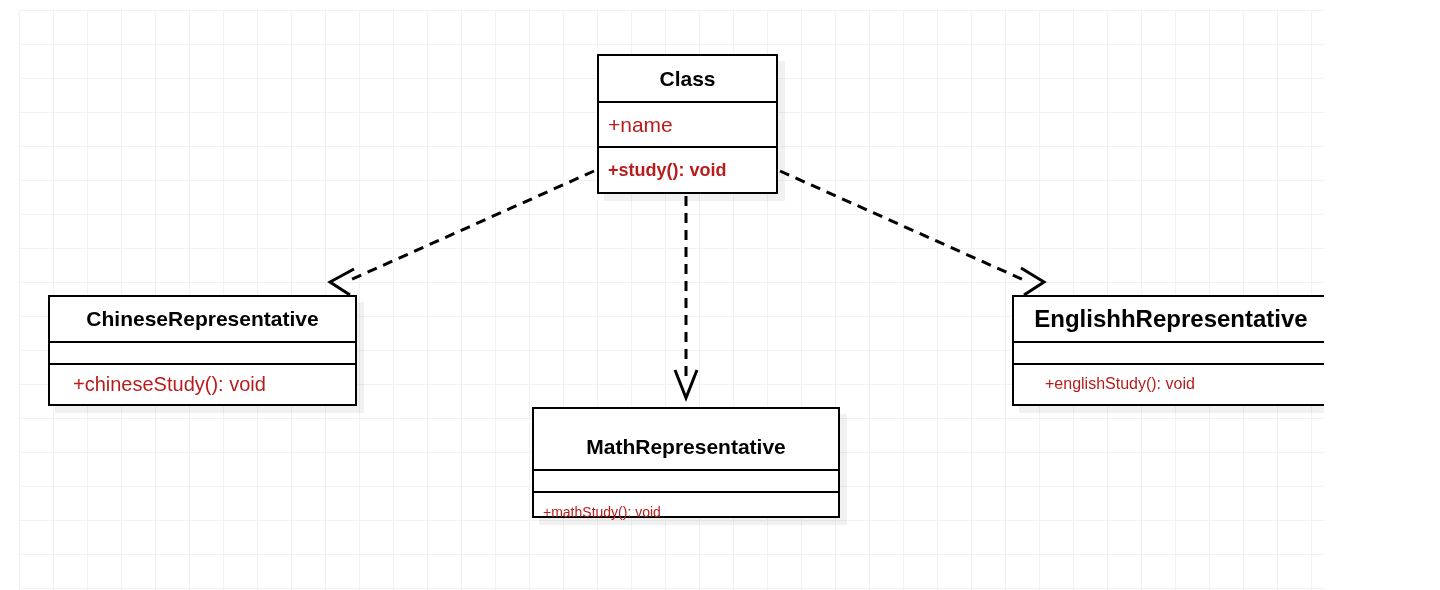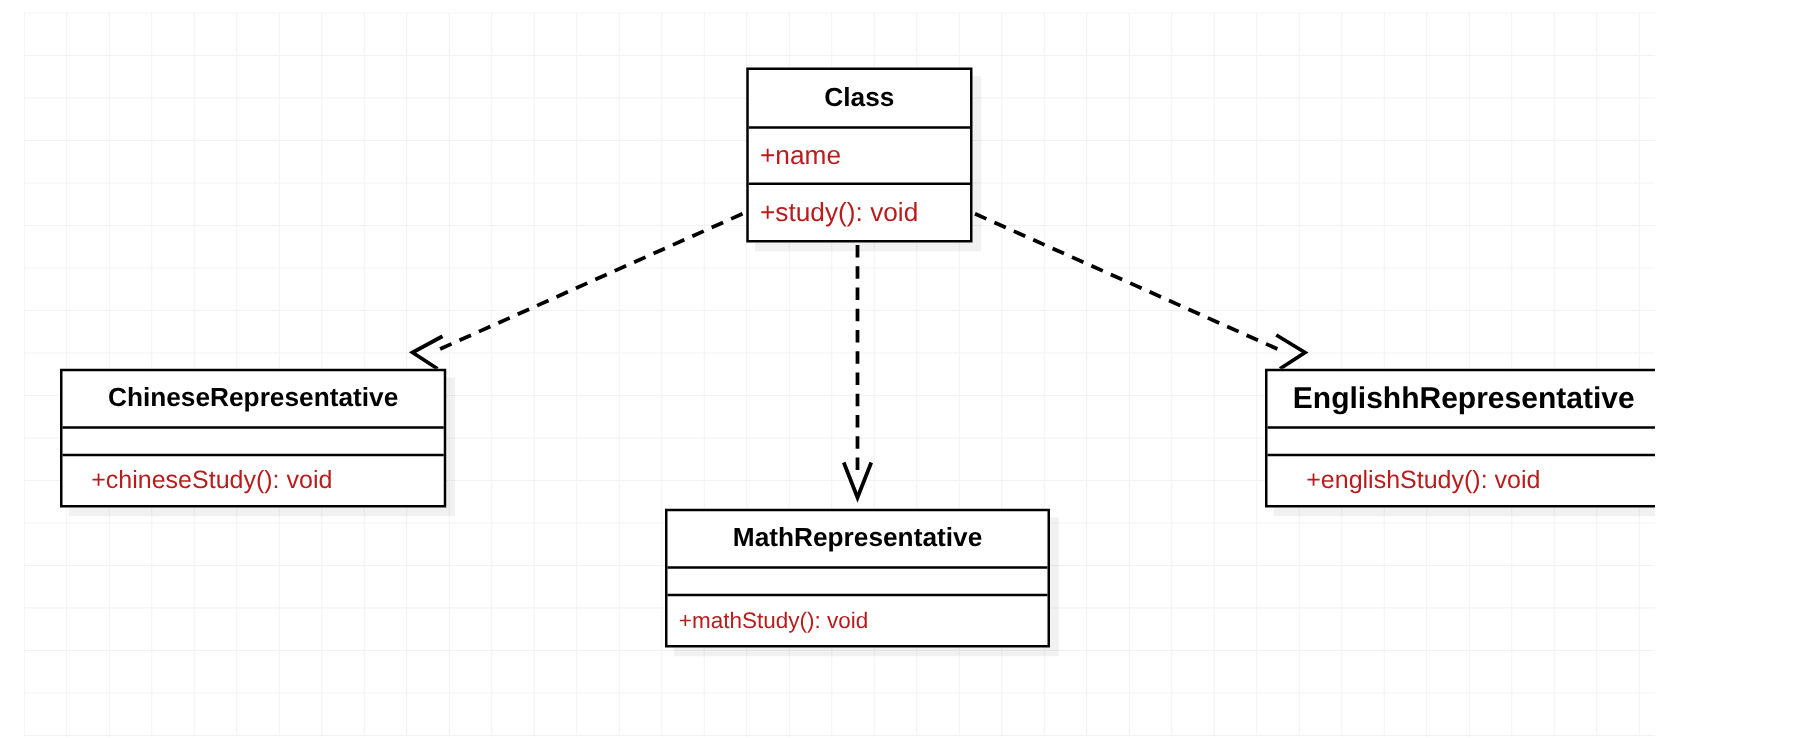--- a/index.html
+++ b/index.html
@@ -80,39 +80,39 @@
   }
 
   .uml-compartment.divided {
     border-bottom: 2.5px solid #000000;
   }
 
   
   #class-root          { left: 597px; top: 54px;  width: 181px; height: 140px; }
   #class-root .uml-title       { height: 47px;  font-size: 21px; }
   #class-root .attrs           { height: 45px;  font-size: 21px; }
-  #class-root .ops             { height: 45px;  font-size: 21px; }
+  #class-root .ops             { height: 45px;  font-size: 18px; font-weight: bold; }
 
   
   #class-chinese       { left: 48px;  top: 295px; width: 309px; height: 111px; }
   #class-chinese .uml-title    { height: 46px;  font-size: 21px; }
   #class-chinese .attrs        { height: 22px; }
   #class-chinese .ops          { height: 38px;  font-size: 20px; margin-left: 14px; }
 
   
   #class-math          { left: 532px; top: 407px; width: 308px; height: 111px; }
-  #class-math .uml-title       { height: 46px;  font-size: 21px; }
+  #class-math .uml-title       { height: 46px;  font-size: 21px; margin-top: 16px; }
   #class-math .attrs           { height: 22px; }
-  #class-math .ops             { height: 38px;  font-size: 18px; }
+  #class-math .ops             { height: 38px;  font-size: 14px; }
 
   
   #class-english       { left: 1012px; top: 295px; width: 318px; height: 111px; }
   #class-english .uml-title    { height: 46px;  font-size: 24px; }
   #class-english .attrs        { height: 22px; }
-  #class-english .ops          { height: 38px;  font-size: 20px; padding-left: 31px; }
+  #class-english .ops          { height: 38px;  font-size: 16px; padding-left: 31px; }
 </style>
 </head>
 <body>
 
 <div id="canvas">
 
   <div class="grid-fade-top"></div>
   <div class="grid-fade-left"></div>
 
   <svg class="edges" viewBox="0 0 1440 590" xmlns="http://www.w3.org/2000/svg">

